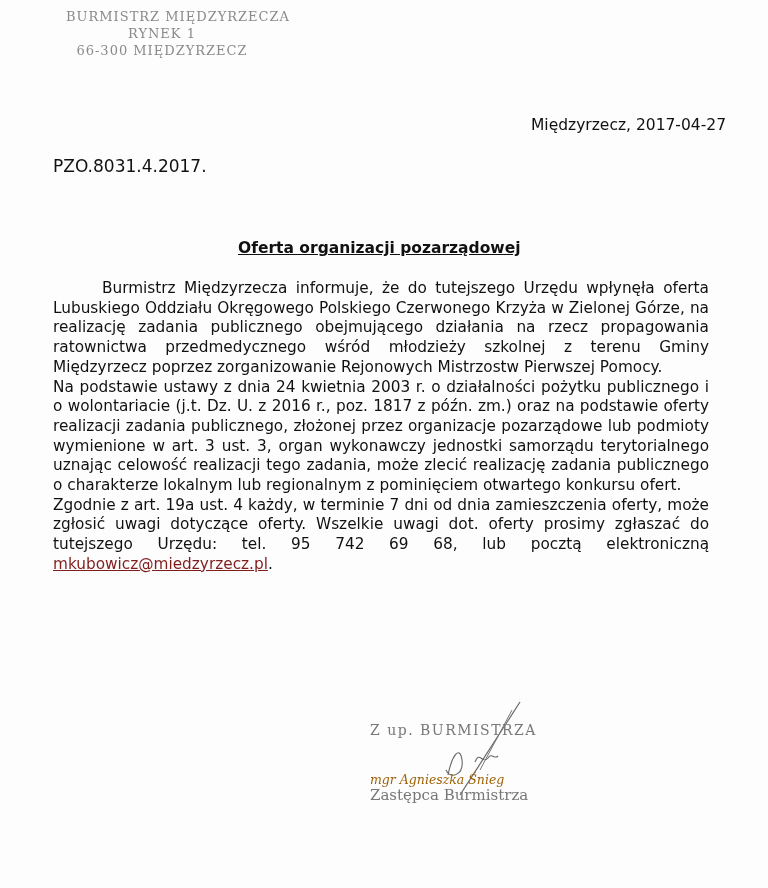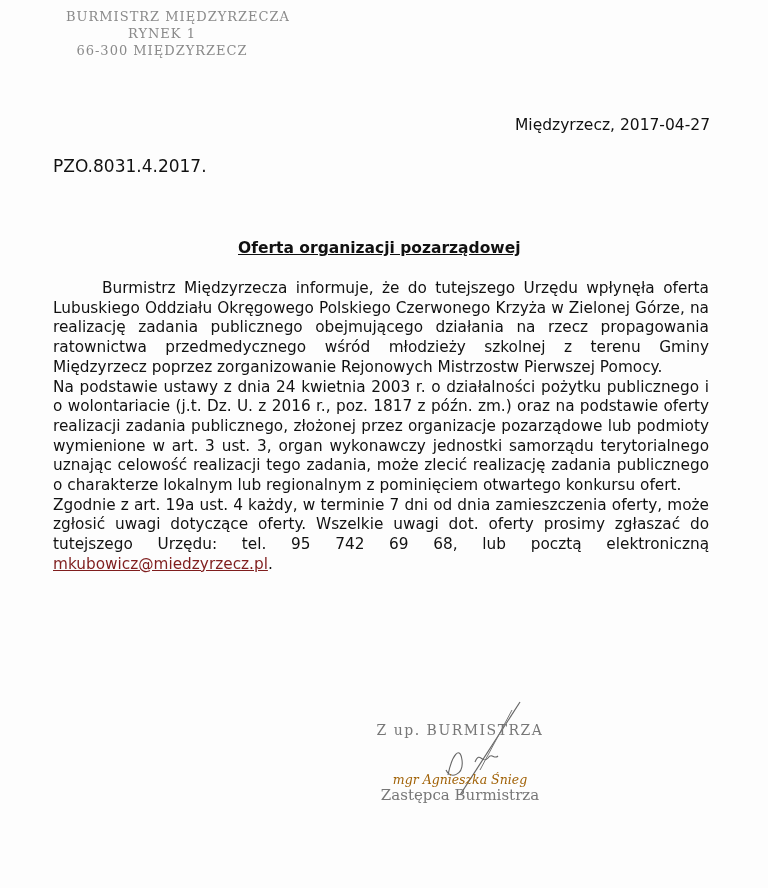--- a/index.html
+++ b/index.html
@@ -23,21 +23,21 @@
       text-align: center;
       font-family: "DejaVu Serif", serif;
       color: #8a8a8a;
       font-size: 13px;
       line-height: 17px;
       letter-spacing: 1px;
     }
     .stamp div { white-space: nowrap; margin-left: 48px; }
     .place-date {
       position: absolute;
-      left: 515px;
+      left: 531px;
       top: 116px;
       font-size: 15.5px;
       white-space: nowrap;
     }
     .ref-number {
       position: absolute;
       left: 53px;
       top: 156px;
       font-size: 17px;
       white-space: nowrap;
@@ -72,21 +72,20 @@
       color: #7f1d1d;
       text-decoration: underline;
     }
     .signature-block {
       position: absolute;
       left: 370px;
       top: 722px;
       width: 180px;
       font-family: "DejaVu Serif", serif;
       color: #555;
-      text-align: center;
     }
     .sig-title {
       font-size: 14px;
       letter-spacing: 1.5px;
       color: #777;
       white-space: nowrap;
     }
     .sig-name {
       margin-top: 34px;
       font-size: 12.5px;

